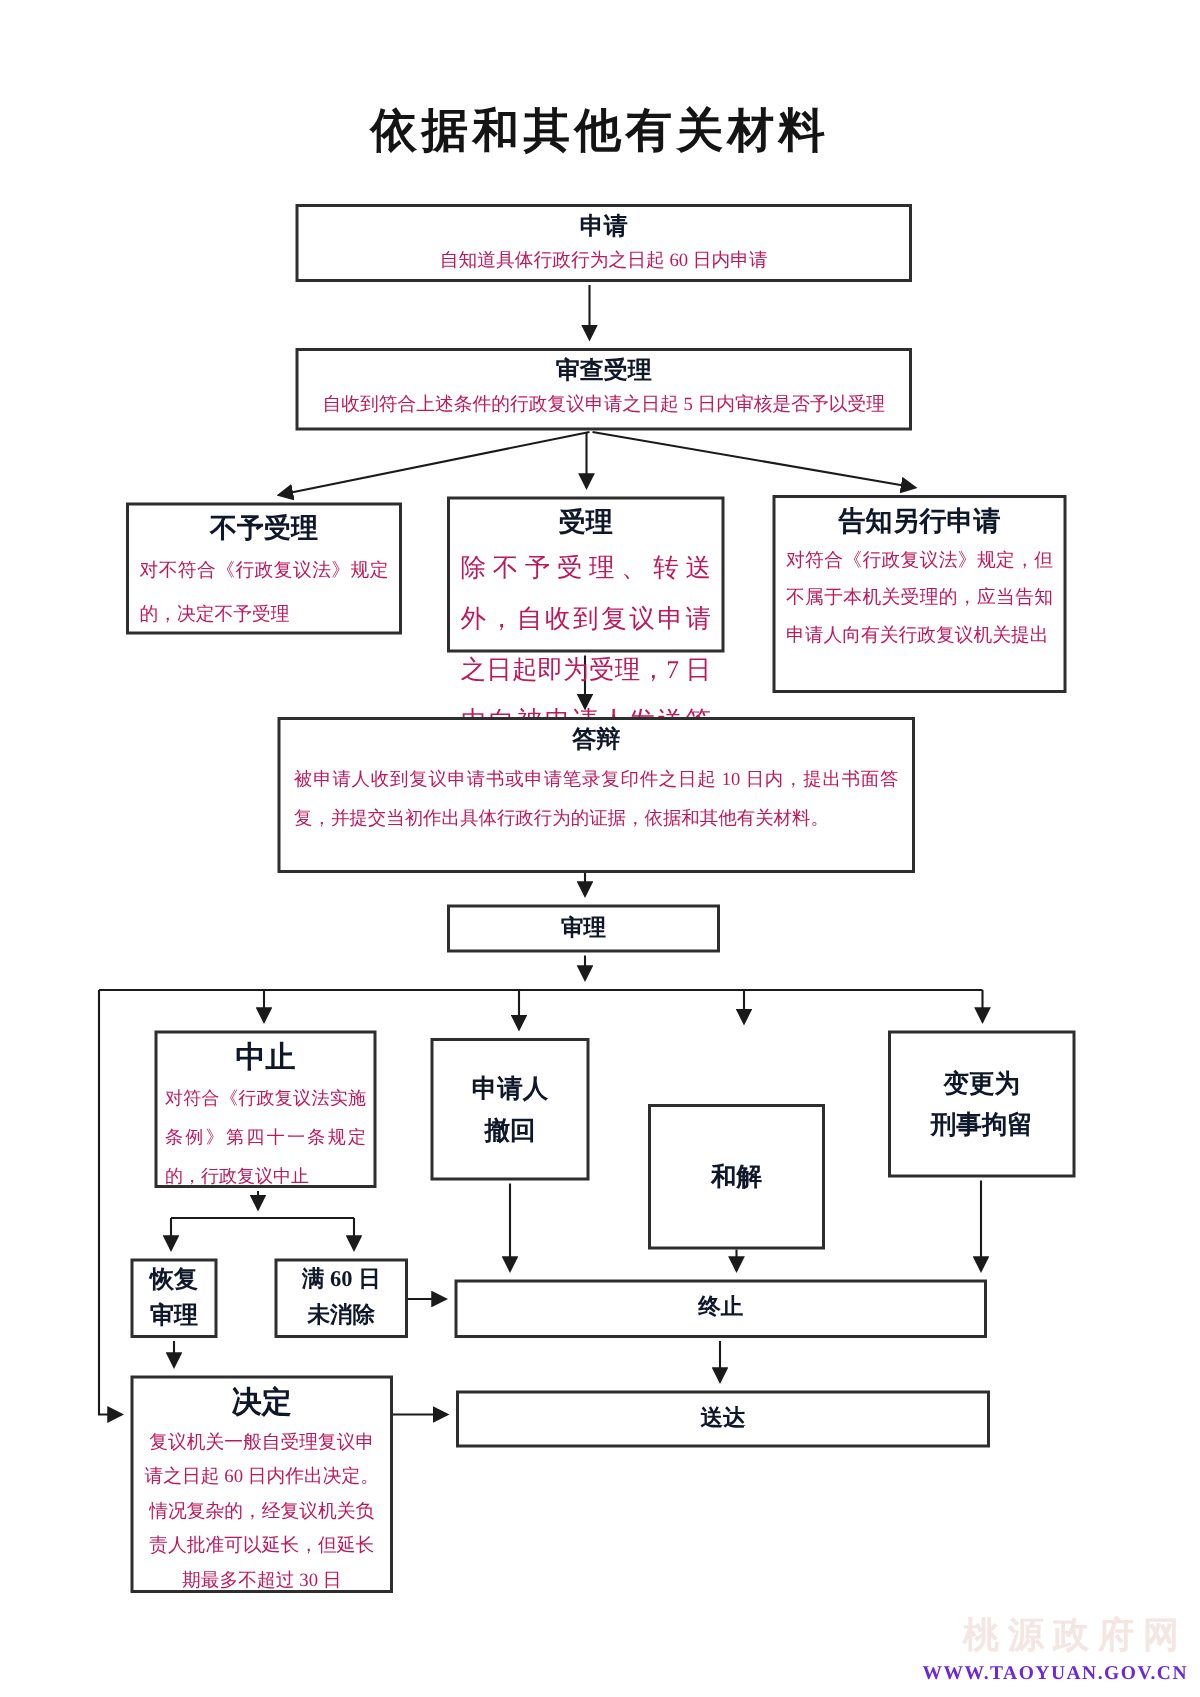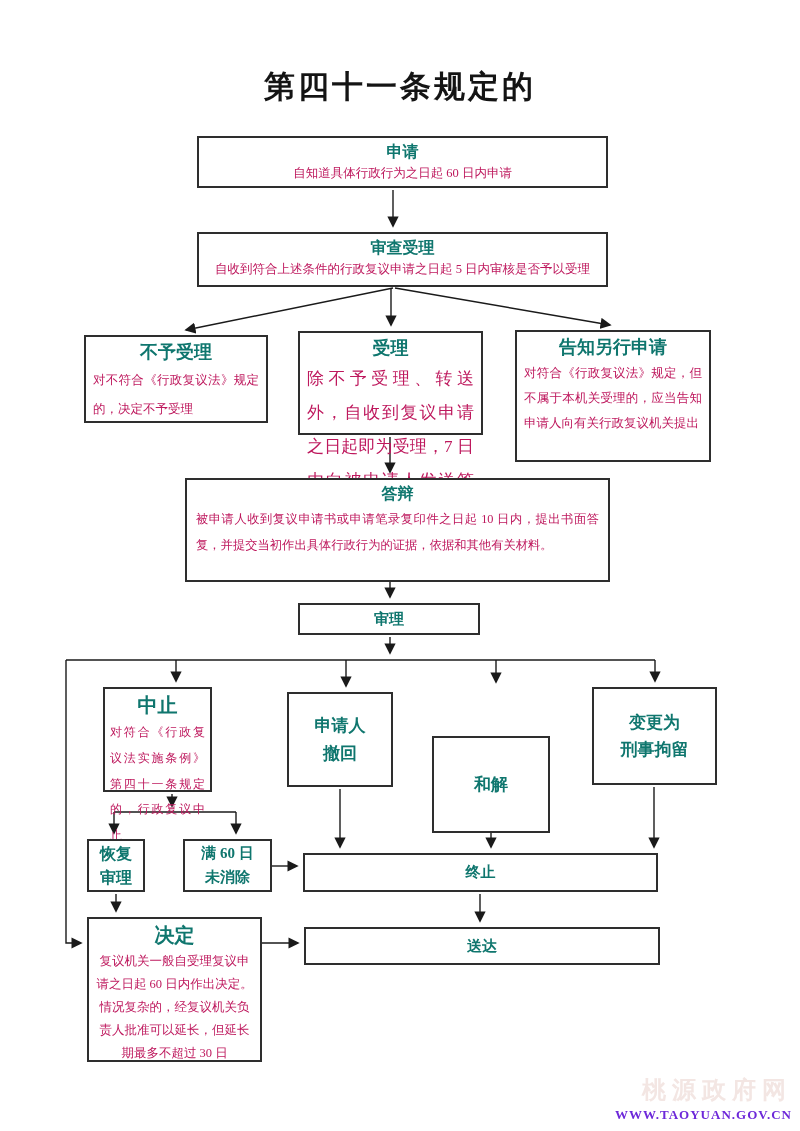--- a/index.html
+++ b/index.html
@@ -13,21 +13,21 @@
     position:absolute; left:0; top:66px; width:100%;
     text-align:center; font-size:31px; font-weight:700;
     letter-spacing:3px; color:#141414;
   }
   svg.connectors { position:absolute; left:0; top:0; width:800px; height:1131px; }
   .node {
     position:absolute; background:#ffffff; border:2px solid #2e2e2e;
     display:flex; flex-direction:column; align-items:center;
   }
   .node .t {
-    font-weight:700; color:#0f766e; text-align:center;
+    font-weight:700; color:#0f172a; text-align:center;
     white-space:pre-line; line-height:1.35; margin-top:3px;
   }
   .node .d { color:#be185d; width:100%; }
   .node.center-v { justify-content:center; }
   .node.center-v .t { margin-top:0; }
 
   .n-apply   { left:197px; top:136px; width:411px; height:52px; }
   .n-apply .t, .n-review .t { font-size:16px; }
   .n-apply .d, .n-review .d { font-size:12.5px; text-align:center; margin-top:2px; }
   .n-review  { left:197px; top:232px; width:411px; height:55px; }
@@ -40,21 +40,21 @@
   .n-notify  { left:515px; top:330px; width:196px; height:132px; }
   .n-notify .d { font-size:12.5px; line-height:2.0; text-align:justify; padding:2px 7px 0; }
 
   .n-reply   { left:185px; top:478px; width:425px; height:104px; }
   .n-reply .t { font-size:16px; }
   .n-reply .d { font-size:12.3px; line-height:2.15; text-align:justify; padding:1px 9px 0; }
 
   .n-hearing { left:298px; top:603px; width:182px; height:32px; }
   .n-hearing .t, .n-terminate .t, .n-deliver .t { font-size:15px; }
 
-  .n-suspend { left:103px; top:687px; width:109px; height:105px; }
+  .n-suspend { left:103px; top:687px; width:148px; height:105px; }
   .n-suspend .t { font-size:20px; }
   .n-suspend .d { font-size:12px; line-height:2.15; text-align:justify; padding:1px 5px 0; }
 
   .n-withdraw { left:287px; top:692px; width:106px; height:95px; }
   .n-settle   { left:432px; top:688px; width:118px; height:97px;margin-top:48px; }
   .n-detain   { left:592px; top:687px; width:125px; height:98px; }
   .n-withdraw .t, .n-settle .t, .n-detain .t { font-size:17px; line-height:1.6; }
 
   .n-resume  { left:87px;  top:839px; width:58px;  height:53px; }
   .n-resume .t { font-size:16px; line-height:1.5; }
@@ -73,21 +73,21 @@
     user-select:none; pointer-events:none;
   }
   .watermark .w1 { font-size:24px; font-weight:700; letter-spacing:6px; color:#f3e6e3; }
   .watermark .w2 { font-size:13px; font-weight:700; letter-spacing:1px; color:#6d28d9; margin-top:1px; }
 </style>
 </head>
 <body>
 
 <div class="page">
 
-  <div class="page-title">第四十一条规定的</div>
+  <div class="page-title">依据和其他有关材料</div>
 
   <svg class="connectors" viewBox="0 0 800 1131" xmlns="http://www.w3.org/2000/svg">
     <defs>
       <marker id="arw" viewBox="0 0 10 10" refX="8.5" refY="5" markerWidth="8" markerHeight="8" orient="auto-start-reverse">
         <path d="M0,0 L10,5 L0,10 z" fill="#1a1a1a"></path>
       </marker>
     </defs>
     <g stroke="#1a1a1a" stroke-width="1.4" fill="none">
       <path d="M393,190 L393,226" marker-end="url(#arw)"></path>
       <path d="M393,288 L186,330" marker-end="url(#arw)"></path>

